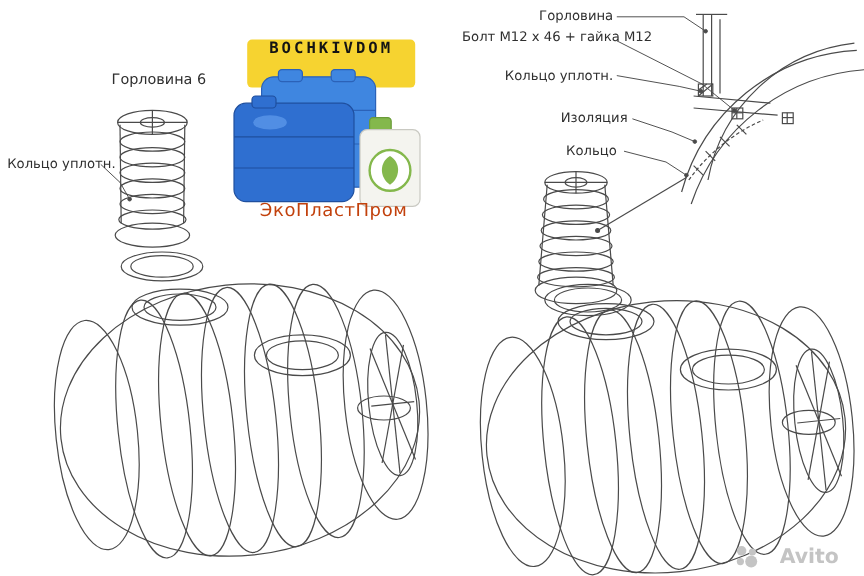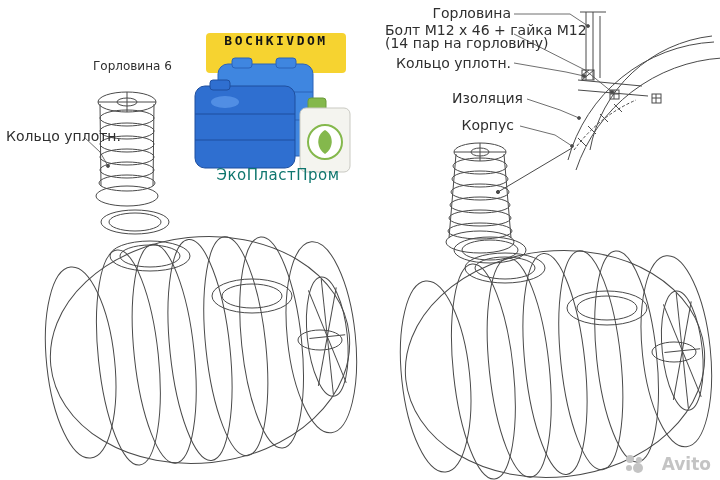--- a/index.html
+++ b/index.html
@@ -1,43 +1,43 @@
 <!DOCTYPE html>
 <html><head>
 <meta charset="utf-8">
 <style>
   html,body{margin:0;padding:0;background:#fff;}
   #stage{
     position:relative;width:720px;height:480px;background:#ffffff;
     overflow:hidden;font-family:"DejaVu Sans",sans-serif;
   }
   .label{
-    position:absolute;font-size:14px;color:#2f2f2f;white-space:nowrap;
+    position:absolute;font-size:11px;color:#2f2f2f;white-space:nowrap;
     line-height:13px;
   }
   .label.big{font-size:12px;}
   #drawing{position:absolute;left:0;top:0;}
   
   #logo-box{
     position:absolute;left:206px;top:33px;width:140px;height:40px;
     background:#F6D330;border-radius:4px;display:flex;align-items:flex-start;
     justify-content:center;
   }
   #logo-text{
     font-family:"DejaVu Sans Mono",monospace;font-weight:bold;
     font-size:13px;letter-spacing:2.5px;color:#141414;text-transform:uppercase;
   }
   #product-photo{position:absolute;left:190px;top:56px;width:175px;height:120px;}
   #company-name{
     position:absolute;left:200px;top:166px;width:156px;text-align:center;
-    font-size:15px;color:#0f766e;letter-spacing:0.5px;
+    font-size:15px;color:#c2410c;letter-spacing:0.5px;
   }
   
   #watermark{
-    position:absolute;right:9px;bottom:6px;display:flex;align-items:flex-end;gap:18px;
+    position:absolute;right:21px;bottom:6px;display:flex;align-items:flex-end;gap:18px;
   }
   #watermark-text{
     font-size:17px;font-weight:bold;color:#c4c4c4;
   }
 </style>
 </head>
 <body>
 
 <div id="stage">
 
@@ -179,28 +179,27 @@
   </svg>
 
   <div class="label big" style="left:93px;top:60px;">Горловина 6</div>
 
   <div class="label" style="left:6px;top:130px;">Кольцо уплотн.</div>
 
   <div class="label" style="right:209px;top:7px;">Горловина</div>
 
   <div class="label" style="left:385px;top:24px;">
     <div>Болт М12 х 46 + гайка М12</div>
-    <div>(14 пар на горловину)</div>
   </div>
 
   <div class="label" style="right:209px;top:57px;">Кольцо уплотн.</div>
 
   <div class="label" style="right:197px;top:92px;">Изоляция</div>
 
-  <div class="label" style="right:206px;top:119px;">Корпус</div>
+  <div class="label" style="right:206px;top:119px;">Кольцо</div>
 
   <div id="logo-box">
     <span id="logo-text">Bochkivdom</span>
   </div>
 
   <svg id="product-photo" width="175" height="120" viewBox="0 0 175 120">
 
     <g>
       <rect x="28" y="8" width="95" height="92" rx="10" fill="#3F86E0" stroke="#2B62B8"></rect>
       <rect x="42" y="2" width="20" height="10" rx="3" fill="#3F86E0" stroke="#2B62B8"></rect>

